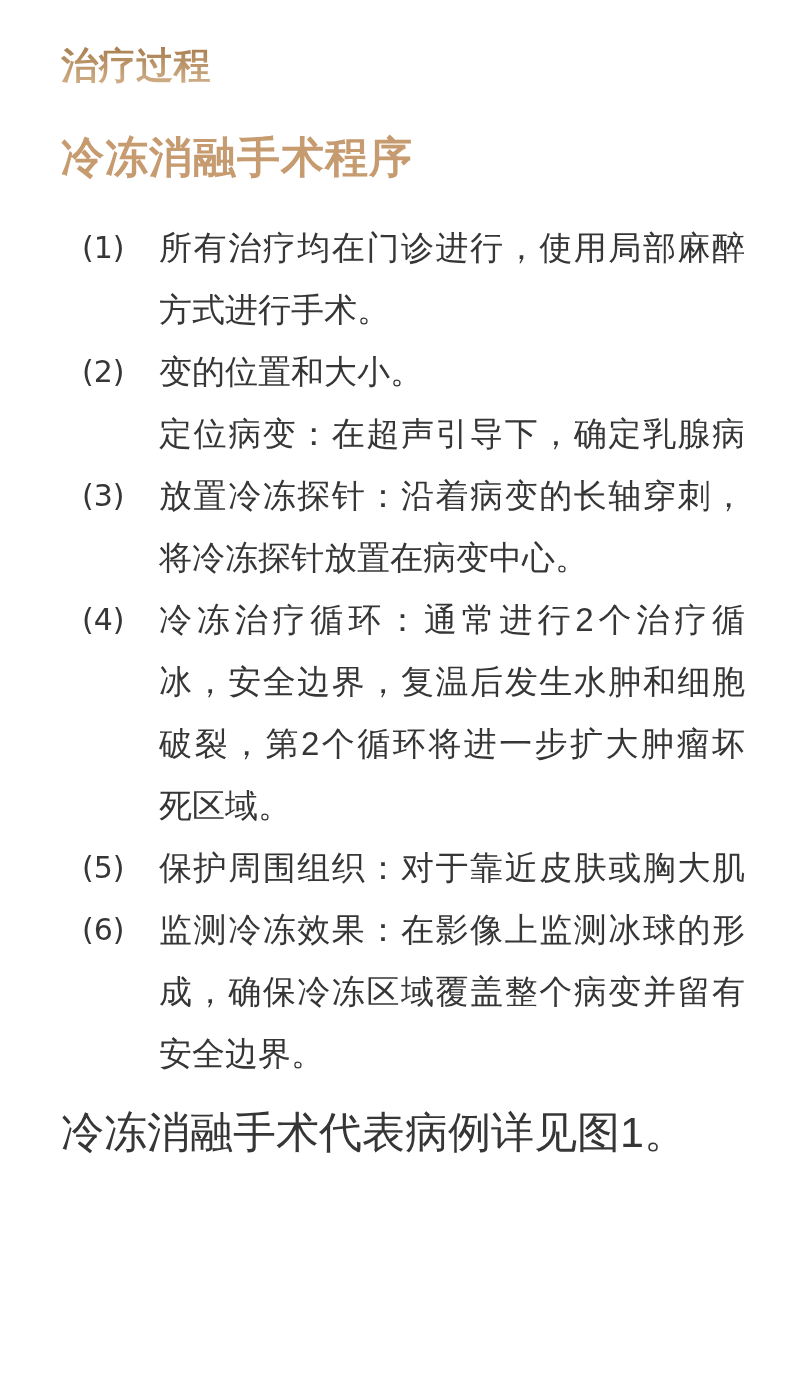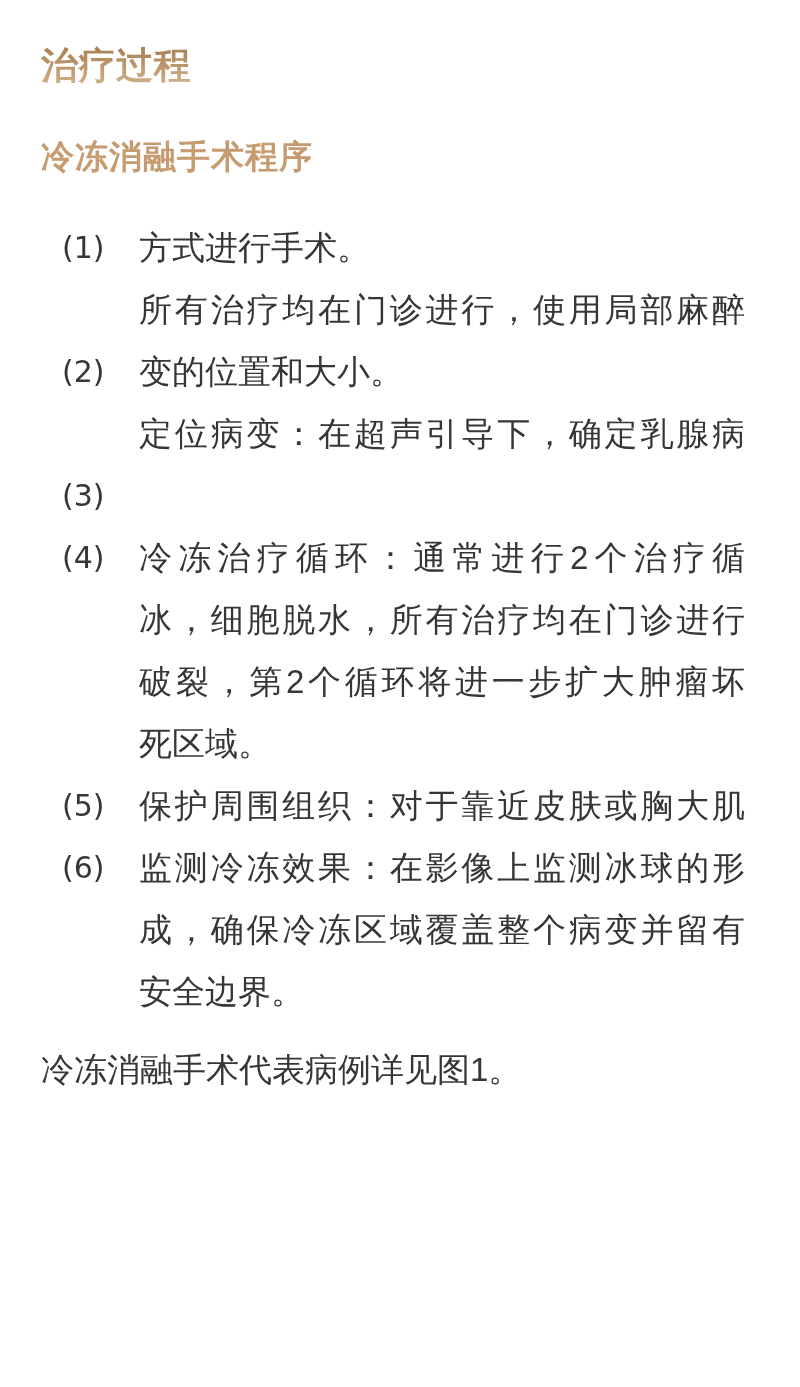--- a/index.html
+++ b/index.html
@@ -12,41 +12,41 @@
   * { margin: 0; padding: 0; box-sizing: border-box; }
   html, body {
     width: 800px;
     background: var(--background, #fff);
     font-family: "Liberation Sans", sans-serif;
   }
   body { height: 1387px; overflow: hidden; }
   .page {
     width: 800px;
     height: 1207px;
-    padding: 42px 55px 0 41px;
+    padding: 42px 55px 0 61px;
     background: var(--background, #fff);
   }
   .title {
     font-family: "Liberation Serif", "DejaVu Serif", serif;
     font-weight: 700;
     font-size: 37px;
     line-height: 47px;
     letter-spacing: 0.5px;
     background: linear-gradient(180deg, var(--title-gradient-top, #a3784a) 0%, var(--title-gradient-bottom, #d5b58e) 100%);
     -webkit-background-clip: text;
     background-clip: text;
     color: transparent;
     width: fit-content;
   }
   @supports not ((-webkit-background-clip: text) or (background-clip: text)) {
     .title { background: none; color: var(--title-gradient-top, #a3784a); }
   }
   .subtitle {
     margin-top: 48px;
-    font-size: 33px;
+    font-size: 43px;
     line-height: 40px;
     font-weight: 700;
     letter-spacing: 1px;
     color: var(--section-heading, #c69b70);
   }
   .list {
     margin-top: 40px;
     padding-left: 21px;
     color: var(--body-text, #363636);
   }
@@ -63,54 +63,58 @@
     flex: 1 1 auto;
     min-width: 0;
     font-size: 33px;
     line-height: 62px;
     color: var(--body-text, #363636);
   }
   .line { text-align: justify; text-align-last: justify; }
   .line.last { text-align: left; text-align-last: left; }
   .footer {
     margin-top: 16px;
-    font-size: 33px;
+    font-size: 43px;
     line-height: 62px;
     color: var(--body-text, #363636);
   }
 </style>
 </head>
 <body>
 
 <div class="page">
   <h1 class="title">治疗过程</h1>
   <h2 class="subtitle">冷冻消融手术程序</h2>
   <div class="list">
       <div class="item">
         <div class="marker">(1)</div>
         <div class="text">
+          <div class="line">所有治疗均在门诊进行，使用局部麻醉</div>
           <div class="line last">方式进行手术。</div>
-          <div class="line">所有治疗均在门诊进行，使用局部麻醉</div>
         </div>
       </div>
       <div class="item">
         <div class="marker">(2)</div>
         <div class="text">
           <div class="line last">变的位置和大小。</div>
           <div class="line">定位病变：在超声引导下，确定乳腺病</div>
         </div>
       </div>
       <div class="item">
         <div class="marker">(3)</div>
+        <div class="text">
+          <div class="line">放置冷冻探针：沿着病变的长轴穿刺，</div>
+          <div class="line last">将冷冻探针放置在病变中心。</div>
+        </div>
       </div>
       <div class="item">
         <div class="marker">(4)</div>
         <div class="text">
           <div class="line">冷冻治疗循环：通常进行2个治疗循</div>
-          <div class="line">冰，细胞脱水，所有治疗均在门诊进行</div>
+          <div class="line">冰，安全边界，复温后发生水肿和细胞</div>
           <div class="line">破裂，第2个循环将进一步扩大肿瘤坏</div>
           <div class="line last">死区域。</div>
         </div>
       </div>
       <div class="item">
         <div class="marker">(5)</div>
         <div class="text">
           <div class="line">保护周围组织：对于靠近皮肤或胸大肌</div>
         </div>
       </div>

